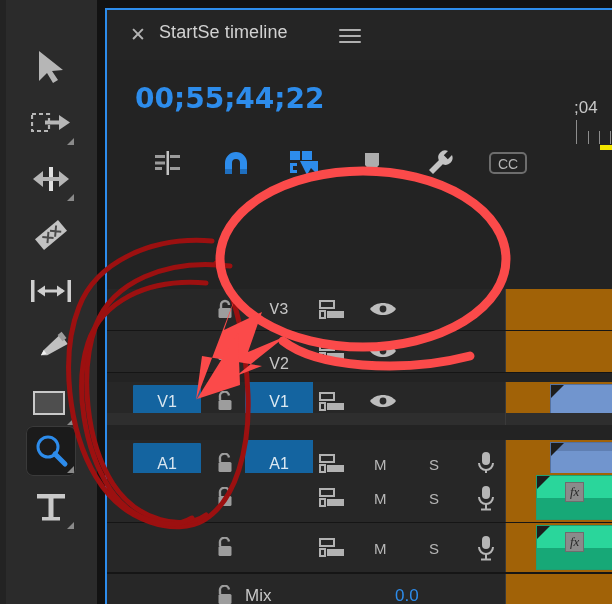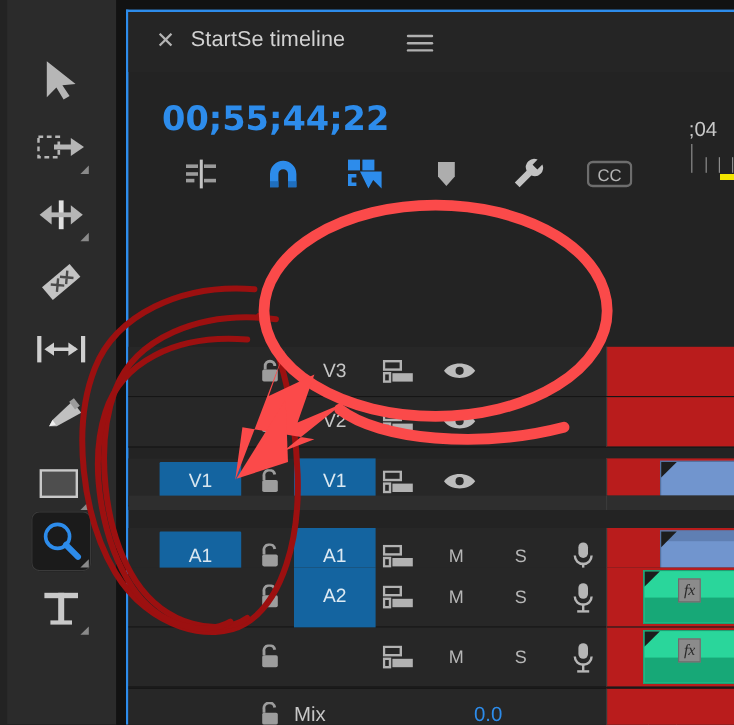--- a/index.html
+++ b/index.html
@@ -49,21 +49,21 @@
   #tabMenu i{display:block;height:2px;background:#b0b0b0;margin-bottom:4px;border-radius:1px;}
 
   
   #timecode{
     position:absolute;left:28px;top:72px;color:#2d8ceb;
     font-size:28px;font-weight:bold;letter-spacing:0px;
     font-family:"DejaVu Sans", sans-serif;
   }
 
   
-  #tcTools{position:absolute;left:0;top:112px;width:505px;height:46px;}
+  #tcTools{position:absolute;left:0;top:130px;width:505px;height:46px;}
   .tcbtn{position:absolute;top:0;width:46px;height:46px;display:flex;align-items:center;justify-content:center;}
   #rulerLabel{position:absolute;left:12px;top:0px;color:#c8c8c8;font-size:17px;white-space:nowrap;}
   .rtick{position:absolute;bottom:14px;width:1px;background:#8d8d8d;}
   #workbar{position:absolute;left:38px;bottom:8px;width:40px;height:5px;background:#f2e500;}
 
   
   #tracks{position:absolute;left:0;top:168px;width:505px;height:426px;}
   .row{position:absolute;left:0;width:505px;box-sizing:border-box;
        border-bottom:1px solid #151515;background:#272727;}
   .srcbox{
@@ -77,21 +77,21 @@
     display:flex;align-items:center;justify-content:center;
   }
   .tname.on{background:#1464a0;color:#dce9f2;}
   .sync{position:absolute;left:212px;top:50%;transform:translateY(-50%);width:26px;height:20px;}
   .eye{position:absolute;left:262px;top:50%;transform:translateY(-50%);width:28px;height:20px;}
   .mbtn{position:absolute;left:267px;top:50%;transform:translateY(-50%);color:#b7b7b7;font-size:15px;}
   .sbtn{position:absolute;left:322px;top:50%;transform:translateY(-50%);color:#b7b7b7;font-size:15px;}
   .mic{position:absolute;left:368px;top:50%;transform:translateY(-50%);width:22px;height:26px;}
 
   
-  .lane{position:absolute;left:398px;top:0;width:107px;height:100%;border-left:1px solid #3a3a3a;background:#b91c1c;}
+  .lane{position:absolute;left:398px;top:0;width:107px;height:100%;border-left:1px solid #3a3a3a;background:#a16207;}
   .lane .clip{position:absolute;top:2px;bottom:2px;left:44px;right:-10px;}
   .vclip{background:#7195ce;border:1px solid #55719f;box-sizing:border-box;}
   .vclip .hdrline{position:absolute;left:0;right:0;top:0;height:8px;background:#5f7fb3;}
   .aclip{background:#2ad69b;border:1px solid #1f9e73;box-sizing:border-box;overflow:hidden;}
   .aclip .wavetop{position:absolute;left:0;right:0;top:0;height:50%;background:#2ad69b;}
   .aclip .wavebot{position:absolute;left:0;right:0;bottom:0;height:50%;background:#17a877;}
   .fxbadge{position:absolute;left:28px;top:6px;padding:1px 4px;background:#8b8b8b;color:#2a2a2a;
            font-style:italic;font-size:13px;font-family:"Liberation Serif",serif;border:1px solid #6d6d6d;}
   .corner-tri{position:absolute;left:0;top:0;width:0;height:0;
            border-top:13px solid #1d1d1d;border-right:13px solid transparent;}
@@ -271,21 +271,21 @@
       <div class="tcbtn" style="left:378px">
         <svg width="38" height="24" viewBox="0 0 38 24">
           <rect x="1" y="2" width="36" height="20" rx="4" fill="none" stroke="#6d6d6d" stroke-width="2"></rect>
           <text x="19" y="17.5" font-size="14" font-family="Liberation Sans, sans-serif" fill="#b4b4b4" text-anchor="middle">CC</text>
         </svg>
       </div>
     </div>
 
     <div id="tracks">
 
-      <div class="row" style="top:111px;height:42px;">
+      <div class="row" style="top:111px;height:42px;font-family:Liberation Mono, monospace;">
         <div class="lock">
           <svg width="20" height="22" viewBox="0 0 20 22">
             <path d="M6 9 V6 a4 4 0 0 1 8 0" fill="none" stroke="#9d9d9d" stroke-width="2.4"></path>
             <rect x="3.5" y="9" width="13" height="10" rx="1.5" fill="#9d9d9d"></rect>
           </svg>
         </div>
         <div class="tname" style="top:0;height:42px;">V3</div>
         <div class="sync">
           <svg width="26" height="20" viewBox="0 0 26 20">
             <rect x="1" y="1" width="14" height="7" fill="none" stroke="#b2b2b2" stroke-width="2"></rect>
@@ -302,21 +302,21 @@
         <div class="lane"></div>
       </div>
 
       <div class="row" style="top:153px;height:42px;">
         <div class="lock">
           <svg width="20" height="22" viewBox="0 0 20 22">
             <path d="M5 9 V6 a4.5 4.5 0 0 1 9 -1.5" fill="none" stroke="#9d9d9d" stroke-width="2.4"></path>
             <rect x="3.5" y="9" width="13" height="10" rx="1.5" fill="#9d9d9d"></rect>
           </svg>
         </div>
-        <div class="tname" style="top:0;height:42px;">V2</div>
+        <div class="tname" style="top:12px;height:42px;">V2</div>
         <div class="sync">
           <svg width="26" height="20" viewBox="0 0 26 20">
             <rect x="1" y="1" width="14" height="7" fill="none" stroke="#b2b2b2" stroke-width="2"></rect>
             <rect x="8" y="11" width="17" height="7" fill="#b2b2b2"></rect>
             <rect x="1" y="11" width="5" height="7" fill="none" stroke="#b2b2b2" stroke-width="2"></rect>
           </svg>
         </div>
         <div class="eye">
           <svg width="28" height="18" viewBox="0 0 28 18">
             <path d="M1 9 C7 1 21 1 27 9 C21 17 7 17 1 9 Z" fill="#bdbdbd"></path>
@@ -393,21 +393,20 @@
         </div>
       </div>
 
       <div class="row" style="top:295px;height:50px;">
         <div class="lock">
           <svg width="20" height="22" viewBox="0 0 20 22">
             <path d="M5 9 V6 a4.5 4.5 0 0 1 9 -1.5" fill="none" stroke="#9d9d9d" stroke-width="2.4"></path>
             <rect x="3.5" y="9" width="13" height="10" rx="1.5" fill="#9d9d9d"></rect>
           </svg>
         </div>
-        <div class="tname on" style="top:0;height:50px;">A2</div>
         <div class="sync">
           <svg width="26" height="20" viewBox="0 0 26 20">
             <rect x="1" y="1" width="14" height="7" fill="none" stroke="#b2b2b2" stroke-width="2"></rect>
             <rect x="8" y="11" width="17" height="7" fill="#b2b2b2"></rect>
             <rect x="1" y="11" width="5" height="7" fill="none" stroke="#b2b2b2" stroke-width="2"></rect>
           </svg>
         </div>
         <div class="mbtn">M</div>
         <div class="sbtn">S</div>
         <div class="mic">

